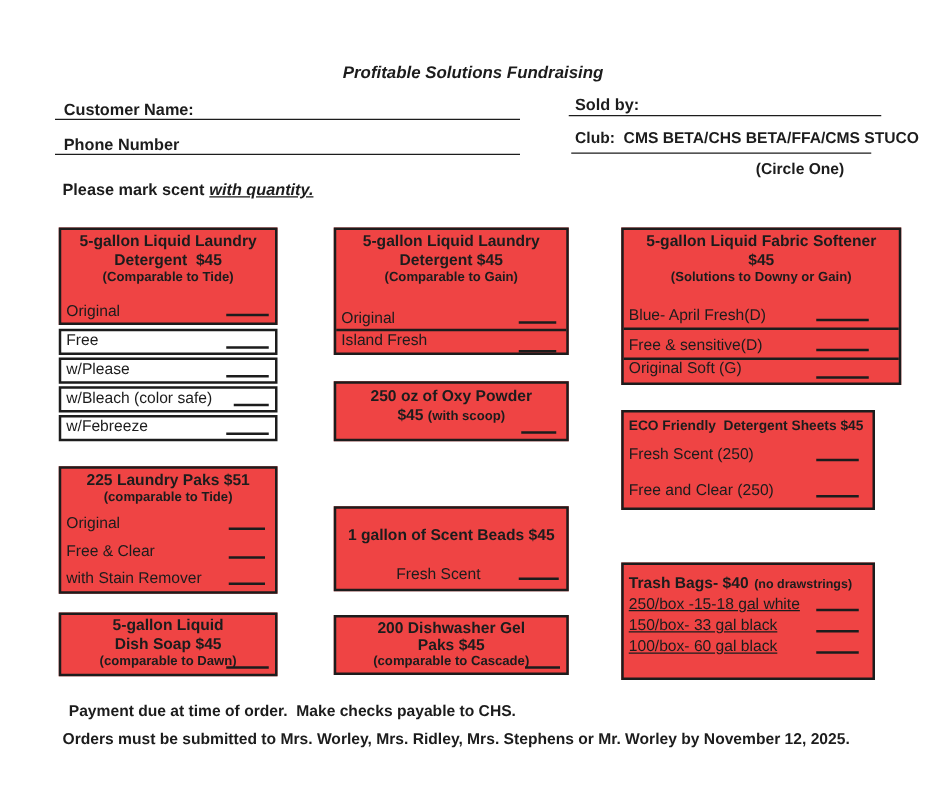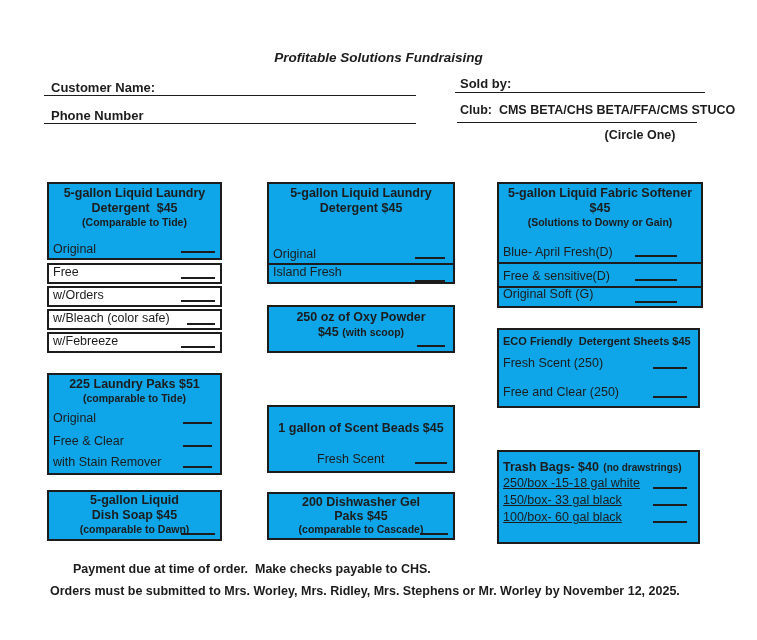--- a/index.html
+++ b/index.html
@@ -4,21 +4,21 @@
 <style>
   html,body{margin:0;padding:0;background:#ffffff;}
   .page{position:relative;width:757px;height:640px;background:#ffffff;overflow:hidden;
         font-family:"Liberation Sans", sans-serif;color:#1c1c1c;}
   .abs{position:absolute;}
   .b{font-weight:bold;}
   .pre{white-space:pre-wrap;}
   .title{width:757px;text-align:center;font-size:13.5px;font-weight:bold;font-style:italic;}
   .lbl{font-size:13px;font-weight:bold;}
   .hline{height:0;border-top:1.5px solid #1c1c1c;}
-  .box{position:absolute;border:2px solid #1c1c1c;box-sizing:border-box;background:#0ea5e9;}
+  .box{position:absolute;border:2px solid #1c1c1c;box-sizing:border-box;background:#ef4444;}
   .hd{font-weight:bold;font-size:12.5px;line-height:15px;text-align:center;}
   .nt{font-weight:bold;font-size:10.5px;line-height:13px;text-align:center;}
   .opt{font-size:12.5px;line-height:15px;}
   .blank{position:absolute;height:0;border-bottom:2px solid #1c1c1c;}
   .rowbox{position:absolute;left:47px;width:175px;height:21px;border:2px solid #1c1c1c;
           box-sizing:border-box;background:#fff;}
   .frow{position:absolute;display:flex;justify-content:space-between;align-items:flex-end;}
   .bspan{display:inline-block;width:34px;height:2px;background:#1c1c1c;margin-bottom:2px;}
   .u{text-decoration:underline;}
   .em{font-weight:bold;font-style:italic;text-decoration:underline;margin-left:4px;}
@@ -37,34 +37,35 @@
   <div class="abs lbl" style="top:76px;left:460px;">Sold by:</div>
   <div class="abs hline" style="top:92px;left:455px;width:250px;"></div>
 
   <div class="abs lbl" style="top:108px;left:51px;">Phone Number</div>
   <div class="abs hline" style="top:123px;left:44px;width:372px;"></div>
 
   <div class="abs lbl pre" style="top:103px;left:460px;font-size:12.5px;">Club:  CMS BETA/CHS BETA/FFA/CMS STUCO</div>
   <div class="abs hline" style="top:122px;left:457px;width:240px;"></div>
   <div class="abs b" style="top:128px;left:565px;width:150px;text-align:center;font-size:12.5px;">(Circle One)</div>
 
+  <div class="abs" style="top:144px;left:50px;font-size:13px;"><span class="b">Please mark scent</span><span class="em">with quantity.</span></div>
 
   <div class="box" style="left:47px;top:182px;width:175px;height:78px;">
     <div class="hd" style="margin-top:2px;">5-gallon Liquid Laundry</div>
     <div class="hd pre">Detergent  $45</div>
     <div class="nt">(Comparable to Tide)</div>
     <span class="abs opt" style="left:4px;bottom:1px;">Original</span>
     <div class="blank" style="right:5px;bottom:5px;width:34px;"></div>
   </div>
   <div class="rowbox" style="top:263px;">
     <span class="abs opt" style="left:4px;top:0;">Free</span>
     <div class="blank" style="right:5px;bottom:3px;width:34px;"></div>
   </div>
   <div class="rowbox" style="top:286px;">
-    <span class="abs opt" style="left:4px;top:0;">w/Orders</span>
+    <span class="abs opt" style="left:4px;top:0;">w/Please</span>
     <div class="blank" style="right:5px;bottom:3px;width:34px;"></div>
   </div>
   <div class="rowbox" style="top:309px;">
     <span class="abs opt" style="left:4px;top:0;">w/Bleach (color safe)</span>
     <div class="blank" style="right:5px;bottom:3px;width:28px;"></div>
   </div>
   <div class="rowbox" style="top:332px;">
     <span class="abs opt" style="left:4px;top:0;">w/Febreeze</span>
     <div class="blank" style="right:5px;bottom:3px;width:34px;"></div>
   </div>
@@ -89,20 +90,21 @@
   <div class="box" style="left:47px;top:490px;width:175px;height:51px;">
     <div class="hd" style="margin-top:1px;">5-gallon Liquid</div>
     <div class="hd">Dish Soap $45</div>
     <div class="nt">(comparable to Dawn)</div>
     <div class="blank" style="right:5px;bottom:4px;width:34px;"></div>
   </div>
 
   <div class="box" style="left:267px;top:182px;width:188px;height:102px;">
     <div class="hd" style="margin-top:2px;">5-gallon Liquid Laundry</div>
     <div class="hd">Detergent $45</div>
+    <div class="nt">(Comparable to Gain)</div>
     <div class="abs" style="left:0;right:0;top:56px;height:23px;border-bottom:2px solid #1c1c1c;">
       <span class="abs opt" style="left:4px;bottom:1px;">Original</span>
       <div class="blank" style="right:8px;bottom:4px;width:30px;"></div>
     </div>
     <div class="abs" style="left:0;right:0;top:81px;height:20px;">
       <span class="abs opt" style="left:4px;top:0;">Island Fresh</span>
       <div class="blank" style="right:8px;bottom:3px;width:30px;"></div>
     </div>
   </div>
 
@@ -118,21 +120,21 @@
     <div class="blank" style="right:6px;bottom:7px;width:32px;"></div>
   </div>
 
   <div class="box" style="left:267px;top:492px;width:188px;height:48px;">
     <div class="hd" style="margin-top:1px;line-height:14px;">200 Dishwasher Gel</div>
     <div class="hd" style="line-height:14px;">Paks $45</div>
     <div class="nt">(comparable to Cascade)</div>
     <div class="blank" style="right:5px;bottom:3px;width:28px;"></div>
   </div>
 
-  <div class="box" style="left:497px;top:182px;width:206px;height:126px;">
+  <div class="box" style="left:497px;top:182px;width:224px;height:126px;">
     <div class="hd" style="margin-top:2px;">5-gallon Liquid Fabric Softener</div>
     <div class="hd">$45</div>
     <div class="nt">(Solutions to Downy or Gain)</div>
     <div class="abs" style="left:0;right:0;top:53px;height:25px;border-bottom:2px solid #1c1c1c;">
       <span class="abs opt" style="left:4px;bottom:2px;">Blue- April Fresh(D)</span>
       <div class="blank" style="right:24px;bottom:5px;width:42px;"></div>
     </div>
     <div class="abs" style="left:0;right:0;top:78px;height:24px;border-bottom:2px solid #1c1c1c;">
       <span class="abs opt" style="left:4px;bottom:2px;">Free &amp; sensitive(D)</span>
       <div class="blank" style="right:24px;bottom:5px;width:42px;"></div>
@@ -164,16 +166,16 @@
     <div class="frow" style="left:4px;right:11px;top:41px;">
       <span class="opt u">150/box- 33 gal black</span>
       <span class="bspan"></span>
     </div>
     <div class="frow" style="left:4px;right:11px;top:58px;">
       <span class="opt u">100/box- 60 gal black</span>
       <span class="bspan"></span>
     </div>
   </div>
 
-  <div class="abs ft pre" style="left:50px;top:562px;padding-left:23px;">Payment due at time of order.  Make checks payable to CHS.</div>
+  <div class="abs ft pre" style="left:32px;top:562px;padding-left:23px;">Payment due at time of order.  Make checks payable to CHS.</div>
   <div class="abs ft" style="left:50px;top:584px;">Orders must be submitted to Mrs. Worley, Mrs. Ridley, Mrs. Stephens or Mr. Worley by November 12, 2025.</div>
 
 </div>
 
 </body></html>

